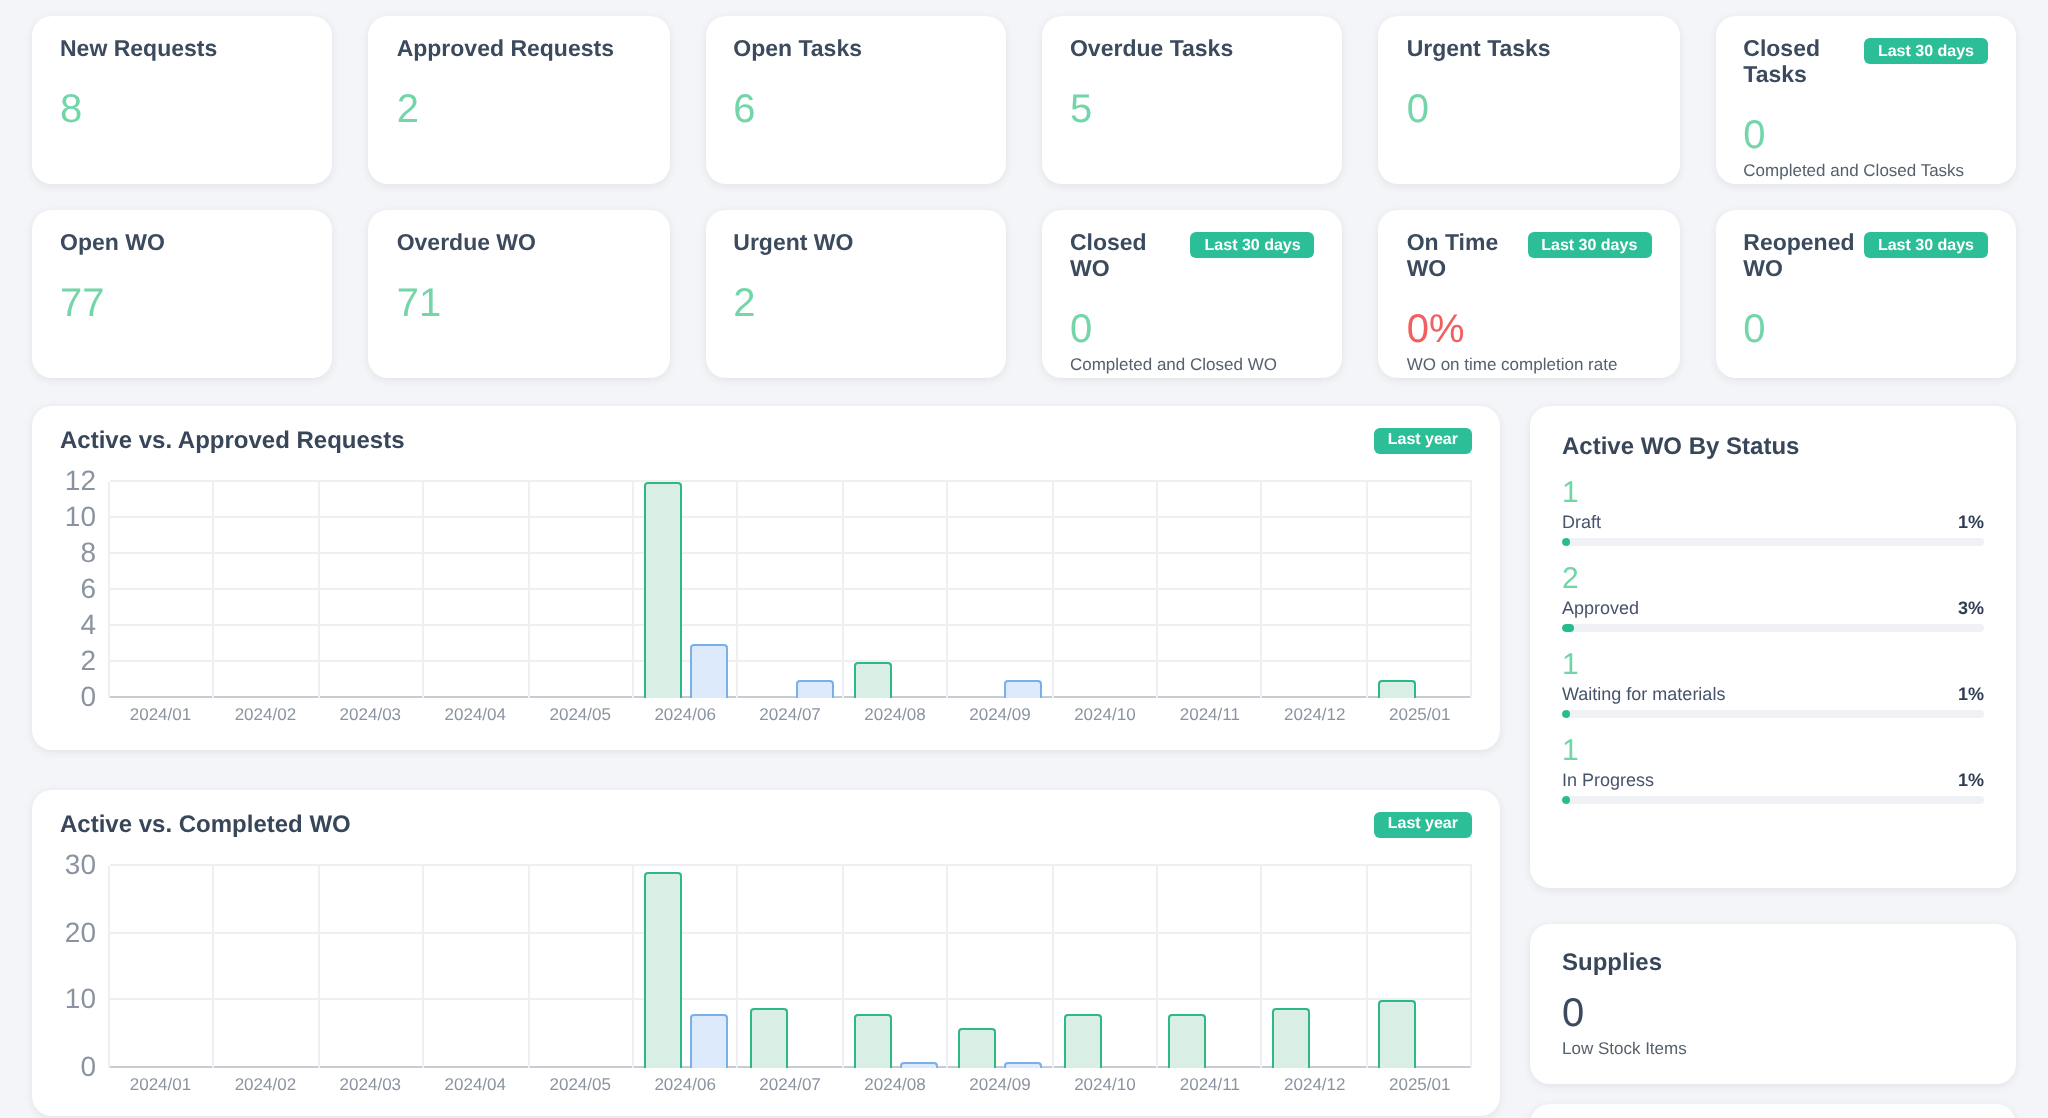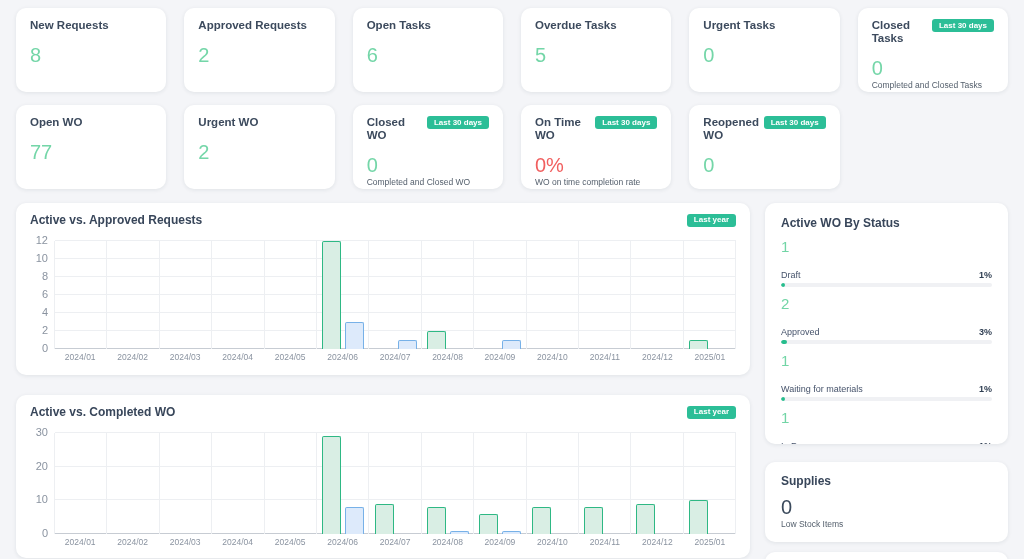--- a/index.html
+++ b/index.html
@@ -39,36 +39,36 @@
   .right-col { width:243px; flex:none; }
 
   .chart-card { padding:10px 14px 8px 14px; }
   .chart-card.c0 { height:172px; }
   .chart-card.c1 { height:163px; margin-top:20px; overflow:hidden; }
   .chart-head { display:flex; align-items:center; justify-content:space-between; }
   .chart-title { font-size:12px; font-weight:700; color:#38465a; }
 
   .chart-wrap { display:flex; margin-top:14px; }
   .yaxis { width:24px; position:relative; flex:none; }
-  .ylab { position:absolute; right:6px; font-size:11px; color:#8a93a0; line-height:9px; }
+  .ylab { position:absolute; right:6px; font-size:14px; color:#8a93a0; line-height:9px; }
   .plot { position:relative; flex:1; border-left:1px solid #edeff2; }
   .gridline { position:absolute; left:0; right:0; height:1px; background:#edeff2; }
   .gridline.zero { background:#c7ccd3; }
   .cols, .bars-layer { position:absolute; left:0; top:0; right:0; bottom:0; display:flex; }
   .col { flex:1; border-right:1px solid #edeff2; }
   .bar-slot { flex:1; display:flex; align-items:flex-end; justify-content:center; gap:4px; }
   .bar { width:19px; border-radius:2px 2px 0 0; border-style:solid; border-width:1.5px; border-bottom:none; }
   .xlabels { display:flex; margin-left:24px; margin-top:3px; }
   .xlab { flex:1; text-align:center; font-size:8.5px; color:#8a93a0; }
 
   .status-card { height:241px; padding:13px 16px; overflow:hidden; }
   .panel-title { font-size:12px; font-weight:700; color:#38465a; }
   .status-item { margin-top:9px; }
   .status-count { font-size:15px; color:#72d5a6; line-height:16px; }
-  .status-line { display:flex; justify-content:space-between; align-items:baseline; margin-top:15px; }
+  .status-line { display:flex; justify-content:space-between; align-items:baseline; margin-top:1px; }
   .status-label { font-size:9px; color:#46536b; }
   .status-pct { font-size:9px; font-weight:700; color:#2f3e52; }
   .track { height:4px; background:#f0f1f4; border-radius:2px; margin-top:3px; position:relative; overflow:hidden; }
   .fill { position:absolute; left:0; top:0; bottom:0; background:#26bd8d; border-radius:2px; min-width:4px; }
 
   .supplies-card { height:80px; margin-top:18px; padding:12px 16px; }
   .supplies-value { font-size:20px; color:#3b4a5c; margin-top:9px; line-height:21px; }
   .supplies-sub { font-size:8.5px; color:#55606d; margin-top:1px; }
   .sliver-card { height:10px; margin-top:10px; border-radius:10px 10px 0 0; box-shadow:0 1px 4px rgba(25,39,57,0.09); background:#fff; }
 </style>
@@ -115,20 +115,26 @@
         <div class="kpi-value">0</div>
         <div class="kpi-sub">Completed and Closed Tasks</div>
       </div>
     </div>
   <div class="kpi-row" id="kpi-row-1">
       <div class="card kpi-card">
         <div class="kpi-head">
           <div class="kpi-title">Open WO</div>
         </div>
         <div class="kpi-value">77</div>
+      </div>
+      <div class="card kpi-card">
+        <div class="kpi-head">
+          <div class="kpi-title">Overdue WO</div>
+        </div>
+        <div class="kpi-value">71</div>
       </div>
       <div class="card kpi-card">
         <div class="kpi-head">
           <div class="kpi-title">Urgent WO</div>
         </div>
         <div class="kpi-value">2</div>
       </div>
       <div class="card kpi-card">
         <div class="kpi-head">
           <div class="kpi-title">Closed WO</div>

